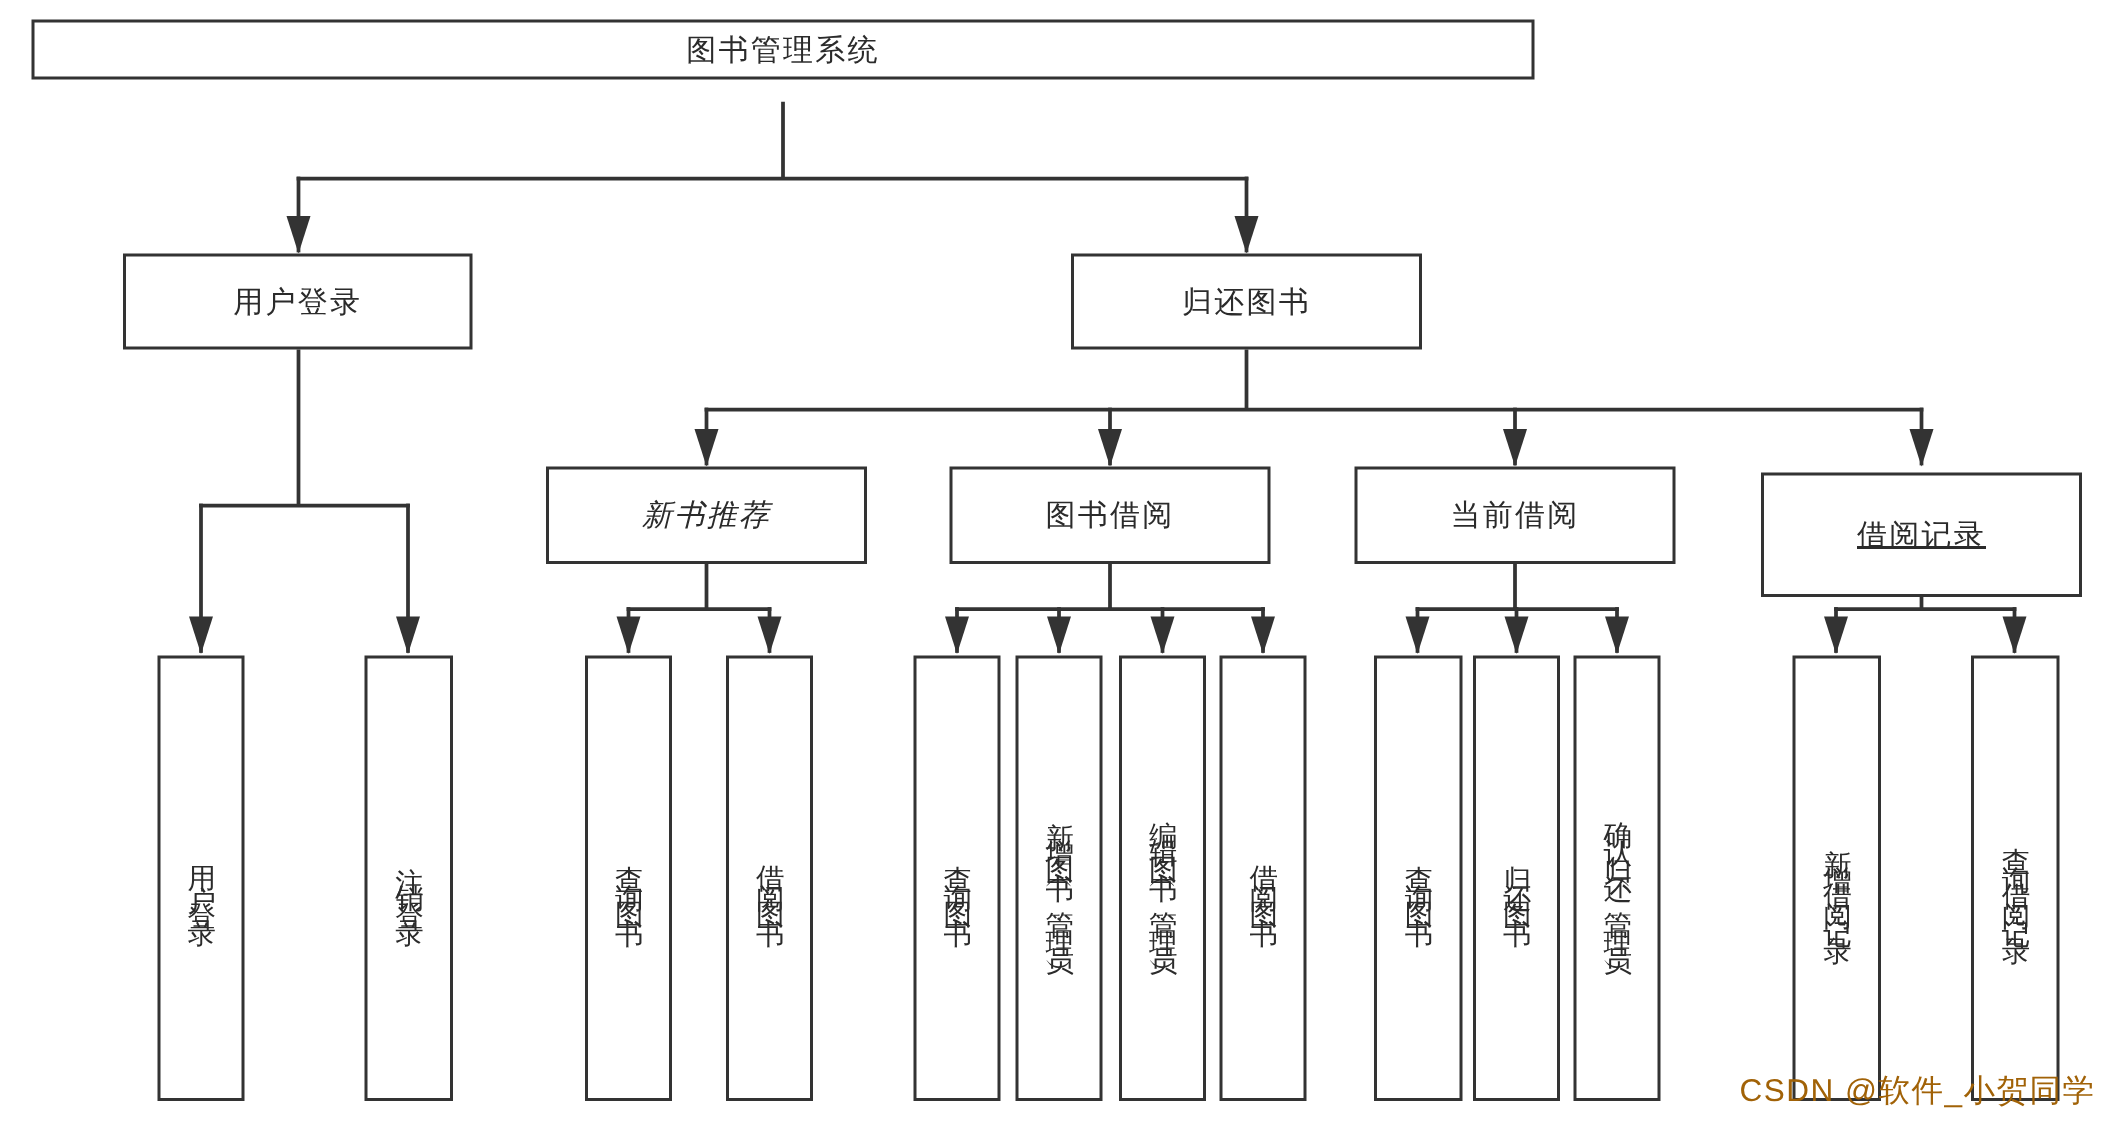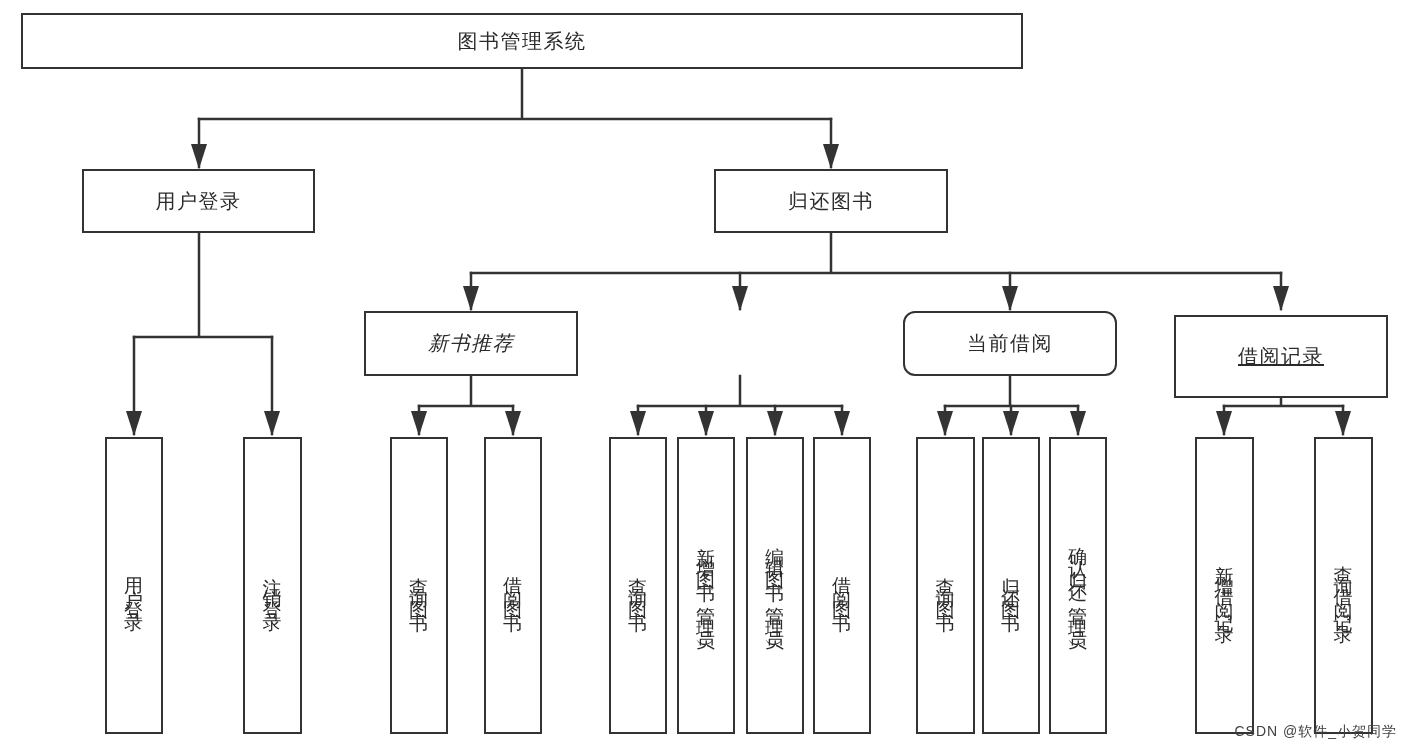--- a/index.html
+++ b/index.html
@@ -41,22 +41,22 @@
     writing-mode: vertical-rl;
     text-orientation: mixed;
     font-size: 19px;
     letter-spacing: 12px;
     line-height: 1;
   }
   .watermark {
     position: absolute;
     right: 8px;
     bottom: 6px;
-    font-size: 14px;
-    color: #404040;
+    font-size: 21px;
+    color: #a16207;
     letter-spacing: 1px;
     white-space: nowrap;
   }
 </style>
 </head>
 <body>
 
 <div id="stage">
 
   <svg id="wires" viewBox="0 0 1405 747" xmlns="http://www.w3.org/2000/svg">
@@ -95,27 +95,28 @@
       <line x1="945" y1="406" x2="945" y2="434" marker-end="url(#ah)"></line>
       <line x1="1011" y1="406" x2="1011" y2="434" marker-end="url(#ah)"></line>
       <line x1="1078" y1="406" x2="1078" y2="434" marker-end="url(#ah)"></line>
 
       <path d="M1281 376 V406 M1224 406 H1343"></path>
       <line x1="1224" y1="406" x2="1224" y2="434" marker-end="url(#ah)"></line>
       <line x1="1343" y1="406" x2="1343" y2="434" marker-end="url(#ah)"></line>
     </g>
   </svg>
 
-  <div class="box hbox" style="left:21px; top:13px; width:1002px; height:56px;">图书管理系统</div>
+  <div class="box hbox" style="left:21px; top:13px; width:1002px; height:40px;">图书管理系统</div>
 
   <div class="box hbox" style="left:82px; top:169px; width:233px; height:64px;">用户登录</div>
   <div class="box hbox" style="left:714px; top:169px; width:234px; height:64px;">归还图书</div>
 
   <div class="box hbox" style="left:364px; top:311px; width:214px; height:65px;font-style:italic;">新书推荐</div>
-  <div class="box hbox" style="left:903px; top:311px; width:214px; height:65px;border-radius:12px;">当前借阅</div>
+  <div class="box hbox" style="left:633px; top:311px; width:214px; height:65px;">图书借阅</div>
+  <div class="box hbox" style="left:903px; top:311px; width:214px; height:65px;">当前借阅</div>
   <div class="box hbox" style="left:1174px; top:315px; width:214px; height:83px;text-decoration:underline;">借阅记录</div>
 
   <div class="box vbox" style="left:105px; top:437px; width:58px; height:297px;">用户登录</div>
   <div class="box vbox" style="left:243px; top:437px; width:59px; height:297px;">注销登录</div>
 
   <div class="box vbox" style="left:390px; top:437px; width:58px; height:297px;">查询图书</div>
   <div class="box vbox" style="left:484px; top:437px; width:58px; height:297px;">借阅图书</div>
 
   <div class="box vbox" style="left:609px; top:437px; width:58px; height:297px;">查询图书</div>
   <div class="box vbox" style="left:677px; top:437px; width:58px; height:297px;">新增图书（管理员）</div>

